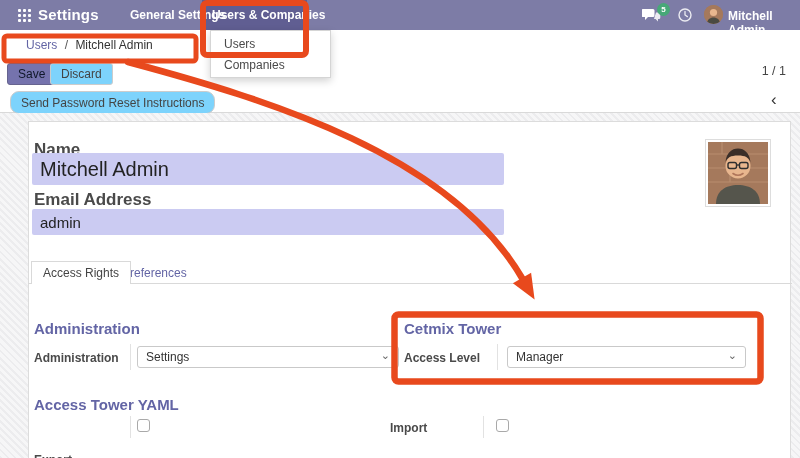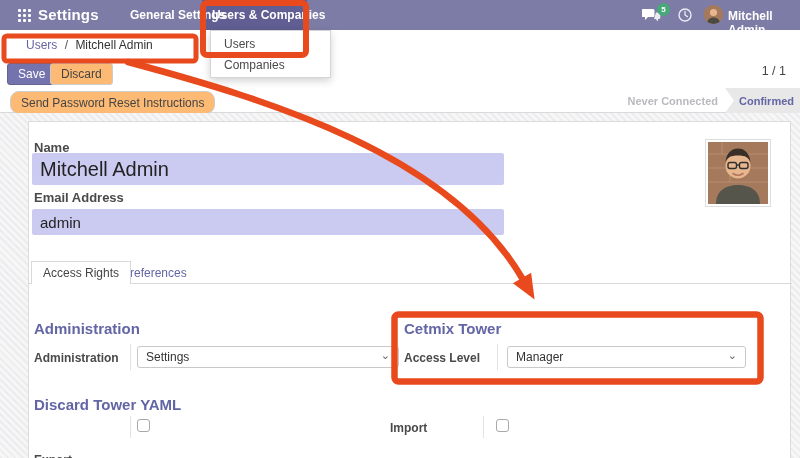--- a/index.html
+++ b/index.html
@@ -24,37 +24,37 @@
   .systray-clock{left:678px;top:8px;cursor:pointer;opacity:.85;}
   .topbar-avatar{left:704px;top:5px;width:19px;height:19px;border-radius:50%;overflow:hidden;background:#a5795c;cursor:pointer;}
   .topbar-user{left:728px;top:9px;font-size:12px;font-weight:600;cursor:pointer;}
 
   
   .control{left:0;top:30px;width:800px;height:83px;background:#fff;border-bottom:1px solid #d9d9d9;}
   .breadcrumb{left:8px;top:38px;font-size:12px;color:#333;padding-left:18px;}
   .breadcrumb .parent{color:var(--heading);cursor:pointer;}
   .breadcrumb .sep{color:#555;margin:0 4px;}
   .btn{display:flex;align-items:center;justify-content:center;height:22px;font-size:12px;border-radius:3px;cursor:pointer;}
-  .btn-primary{left:7px;top:63px;padding:0 10px;background:var(--primary_button);border:1px solid #66648f;color:#ffffff;}
-  .btn-plain{background:#fdba74;border:1px solid #ccc;color:#444;}
+  .btn-primary{left:7px;top:63px;padding:0 10px;background:var(--primary_button);border:1px solid #66648f;color:#0f172a;}
+  .btn-plain{background:#7dd3fc;border:1px solid #ccc;color:#444;}
   .btn-discard{left:50px;top:63px;padding:0 10px;}
   .btn-reset{left:10px;top:91px;padding:0 10px;height:23px;border-radius:9px;}
   .pager{right:14px;top:64px;display:flex;align-items:center;gap:13px;flex-direction:column;}
   .pager .count{font-size:12.5px;color:#444;}
   .pager .chev{font-size:17px;color:#333;cursor:pointer;line-height:1;}
   .statusbar{right:0;top:88px;height:25px;display:flex;align-items:center;font-size:11px;font-weight:700;}
   .status-inactive{color:#b9b9c0;margin-right:7px;cursor:pointer;}
   .status-active{height:25px;background:var(--status_active_bg);color:var(--heading);display:flex;align-items:center;padding:0 6px 0 14px;clip-path:polygon(0 0,100% 0,100% 100%,0 100%,9px 50%);cursor:pointer;}
 
   
   .content{left:0;top:113px;width:800px;height:345px;
     background:repeating-linear-gradient(45deg,#ececee 0 2px,#f6f6f7 2px 5px);}
   .sheet{left:28px;top:121px;width:763px;height:340px;background:#fff;border:1px solid #dcdcdc;border-bottom:none;}
 
-  .flabel{font-size:13px;font-weight:700;color:#4a4a4a;}
+  .flabel{font-size:17px;font-weight:700;color:#4a4a4a;}
   .field-box{background:var(--field_highlight);border-radius:2px;color:#222;display:flex;align-items:center;padding-left:8px;}
   .name-input{left:32px;top:153px;width:472px;height:32px;font-size:20px;}
   .email-input{left:32px;top:202px;width:472px;height:26px;font-size:15px;margin-top:7px;}
 
   .photo-frame{left:705px;top:139px;width:66px;height:68px;background:#fff;border:1px solid #ddd;padding:2px;cursor:pointer;}
 
   .tabline{left:28px;top:283px;width:764px;border-top:1px solid #d9d9d9;}
   .tab{display:flex;align-items:center;font-size:12px;cursor:pointer;}
   .tab-active{left:31px;top:261px;height:23px;padding:0 11px;background:#fff;border:1px solid #d9d9d9;border-bottom:none;color:#444;z-index:2;}
   .tab-inactive{left:112px;top:261px;height:23px;padding:0 10px;color:var(--heading);}
@@ -129,24 +129,20 @@
   <div class="abs btn btn-primary">Save</div>
   <div class="abs btn btn-plain btn-discard">Discard</div>
   <div class="abs btn btn-plain btn-reset">Send Password Reset Instructions</div>
 
   <div class="abs pager">
     <span class="count">1 / 1</span>
     <span class="chev">‹</span>
     <span class="chev">›</span>
   </div>
 
-  <div class="abs statusbar">
-    <span class="status-inactive">Never Connected</span>
-    <span class="status-active">Confirmed</span>
-  </div>
 
   <div class="abs content"></div>
   <div class="abs sheet"></div>
 
   <div class="abs flabel" style="left:34px;top:140px;">Name</div>
   <div class="abs field-box name-input">Mitchell Admin</div>
 
   <div class="abs flabel" style="left:34px;top:190px;">Email Address</div>
   <div class="abs field-box email-input">admin</div>
 
@@ -186,21 +182,21 @@
   </div>
 
   <div class="abs section-title" style="left:404px;top:320px;">Cetmix Tower</div>
   <div class="abs cell-label" style="left:404px;top:351px;">Access Level</div>
   <div class="abs vsep" style="left:497px;top:344px;height:26px;"></div>
   <div class="abs select" style="left:507px;top:346px;width:239px;">
     <span>Manager</span>
     <span class="chev">⌄</span>
   </div>
 
-  <div class="abs section-title" style="left:34px;top:396px;">Discard Tower YAML</div>
+  <div class="abs section-title" style="left:34px;top:396px;">Access Tower YAML</div>
   <div class="abs cell-label" style="left:34px;top:421px;margin-top:32px;">Export</div>
   <div class="abs vsep" style="left:130px;top:416px;height:22px;"></div>
   <div class="abs checkbox" style="left:137px;top:419px;"></div>
   <div class="abs cell-label" style="left:390px;top:421px;">Import</div>
   <div class="abs vsep" style="left:483px;top:416px;height:22px;"></div>
   <div class="abs checkbox" style="left:496px;top:419px;"></div>
 
   <div class="abs dropdown">
     <div class="item">Users</div>
     <div class="item">Companies</div>

